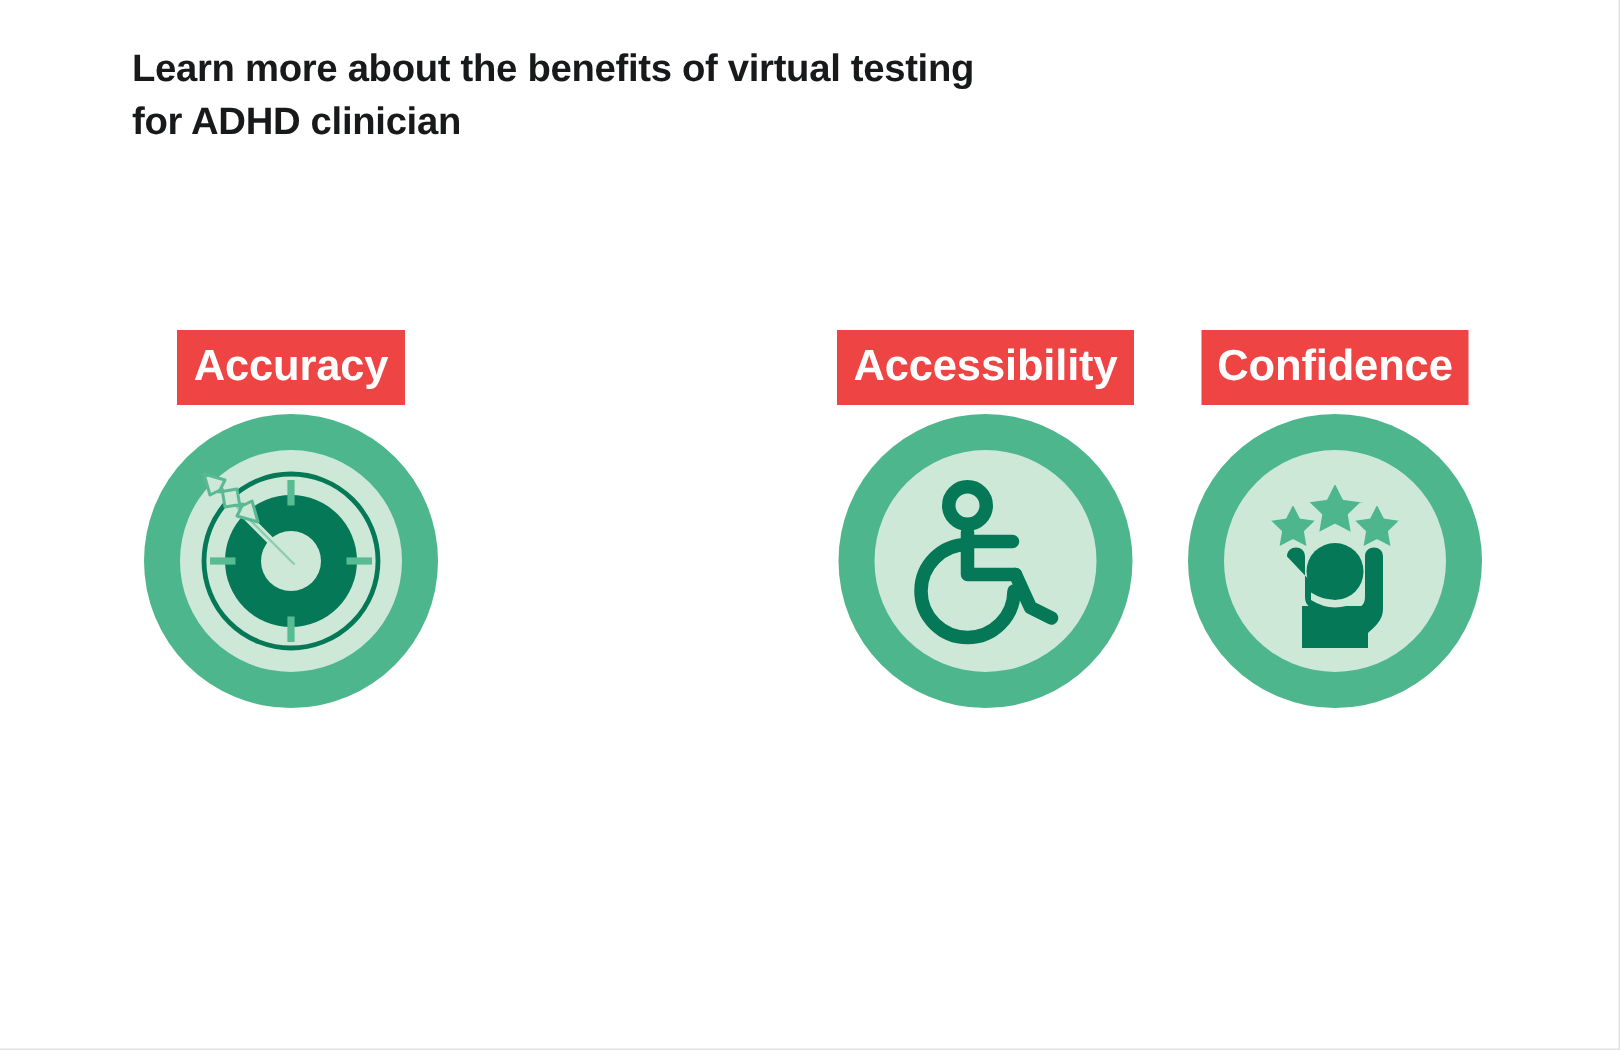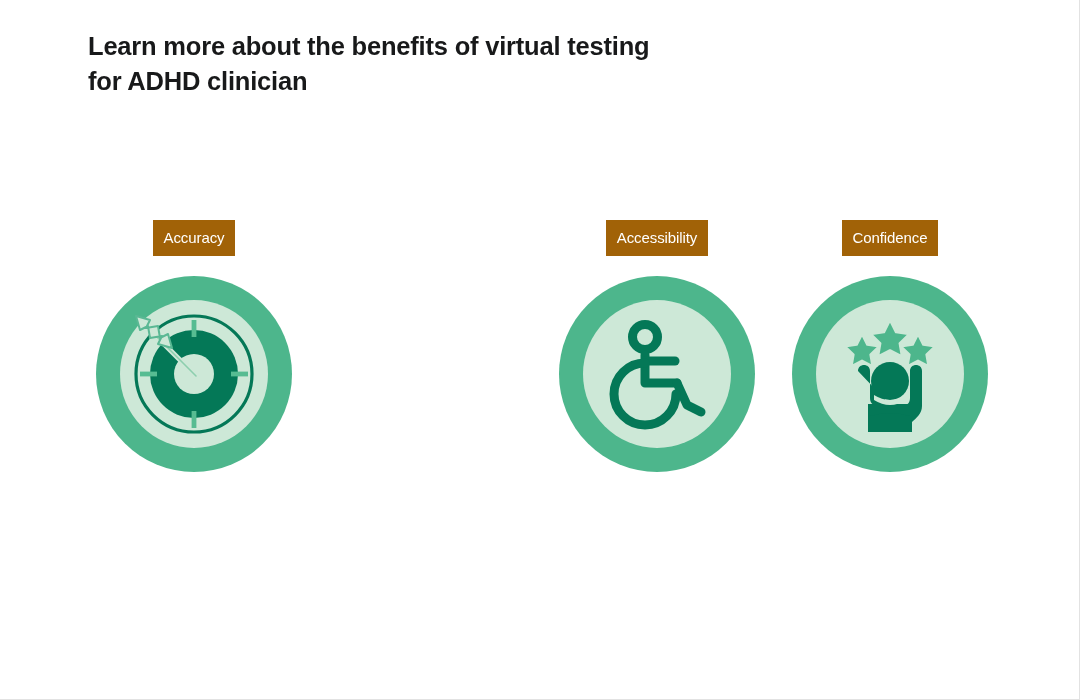--- a/index.html
+++ b/index.html
@@ -58,24 +58,24 @@
     top: 0;
     left: 0;
     width: 240px;
     height: 40px;
     display: flex;
     justify-content: center;
     align-items: flex-start;
   }
   .badge {
     display: inline-block;
-    background: #a16207;
+    background: #ef4444;
     color: #ffffff;
-    font-size: 15px;
-    font-weight: normal;
+    font-size: 29px;
+    font-weight: bold;
     line-height: 1;
     padding: 10px 11px 11px 11px;
     letter-spacing: -0.1px;
     white-space: nowrap;
   }
 
   .circle-wrap {
     position: absolute;
     top: 56px;
     left: 22px;

